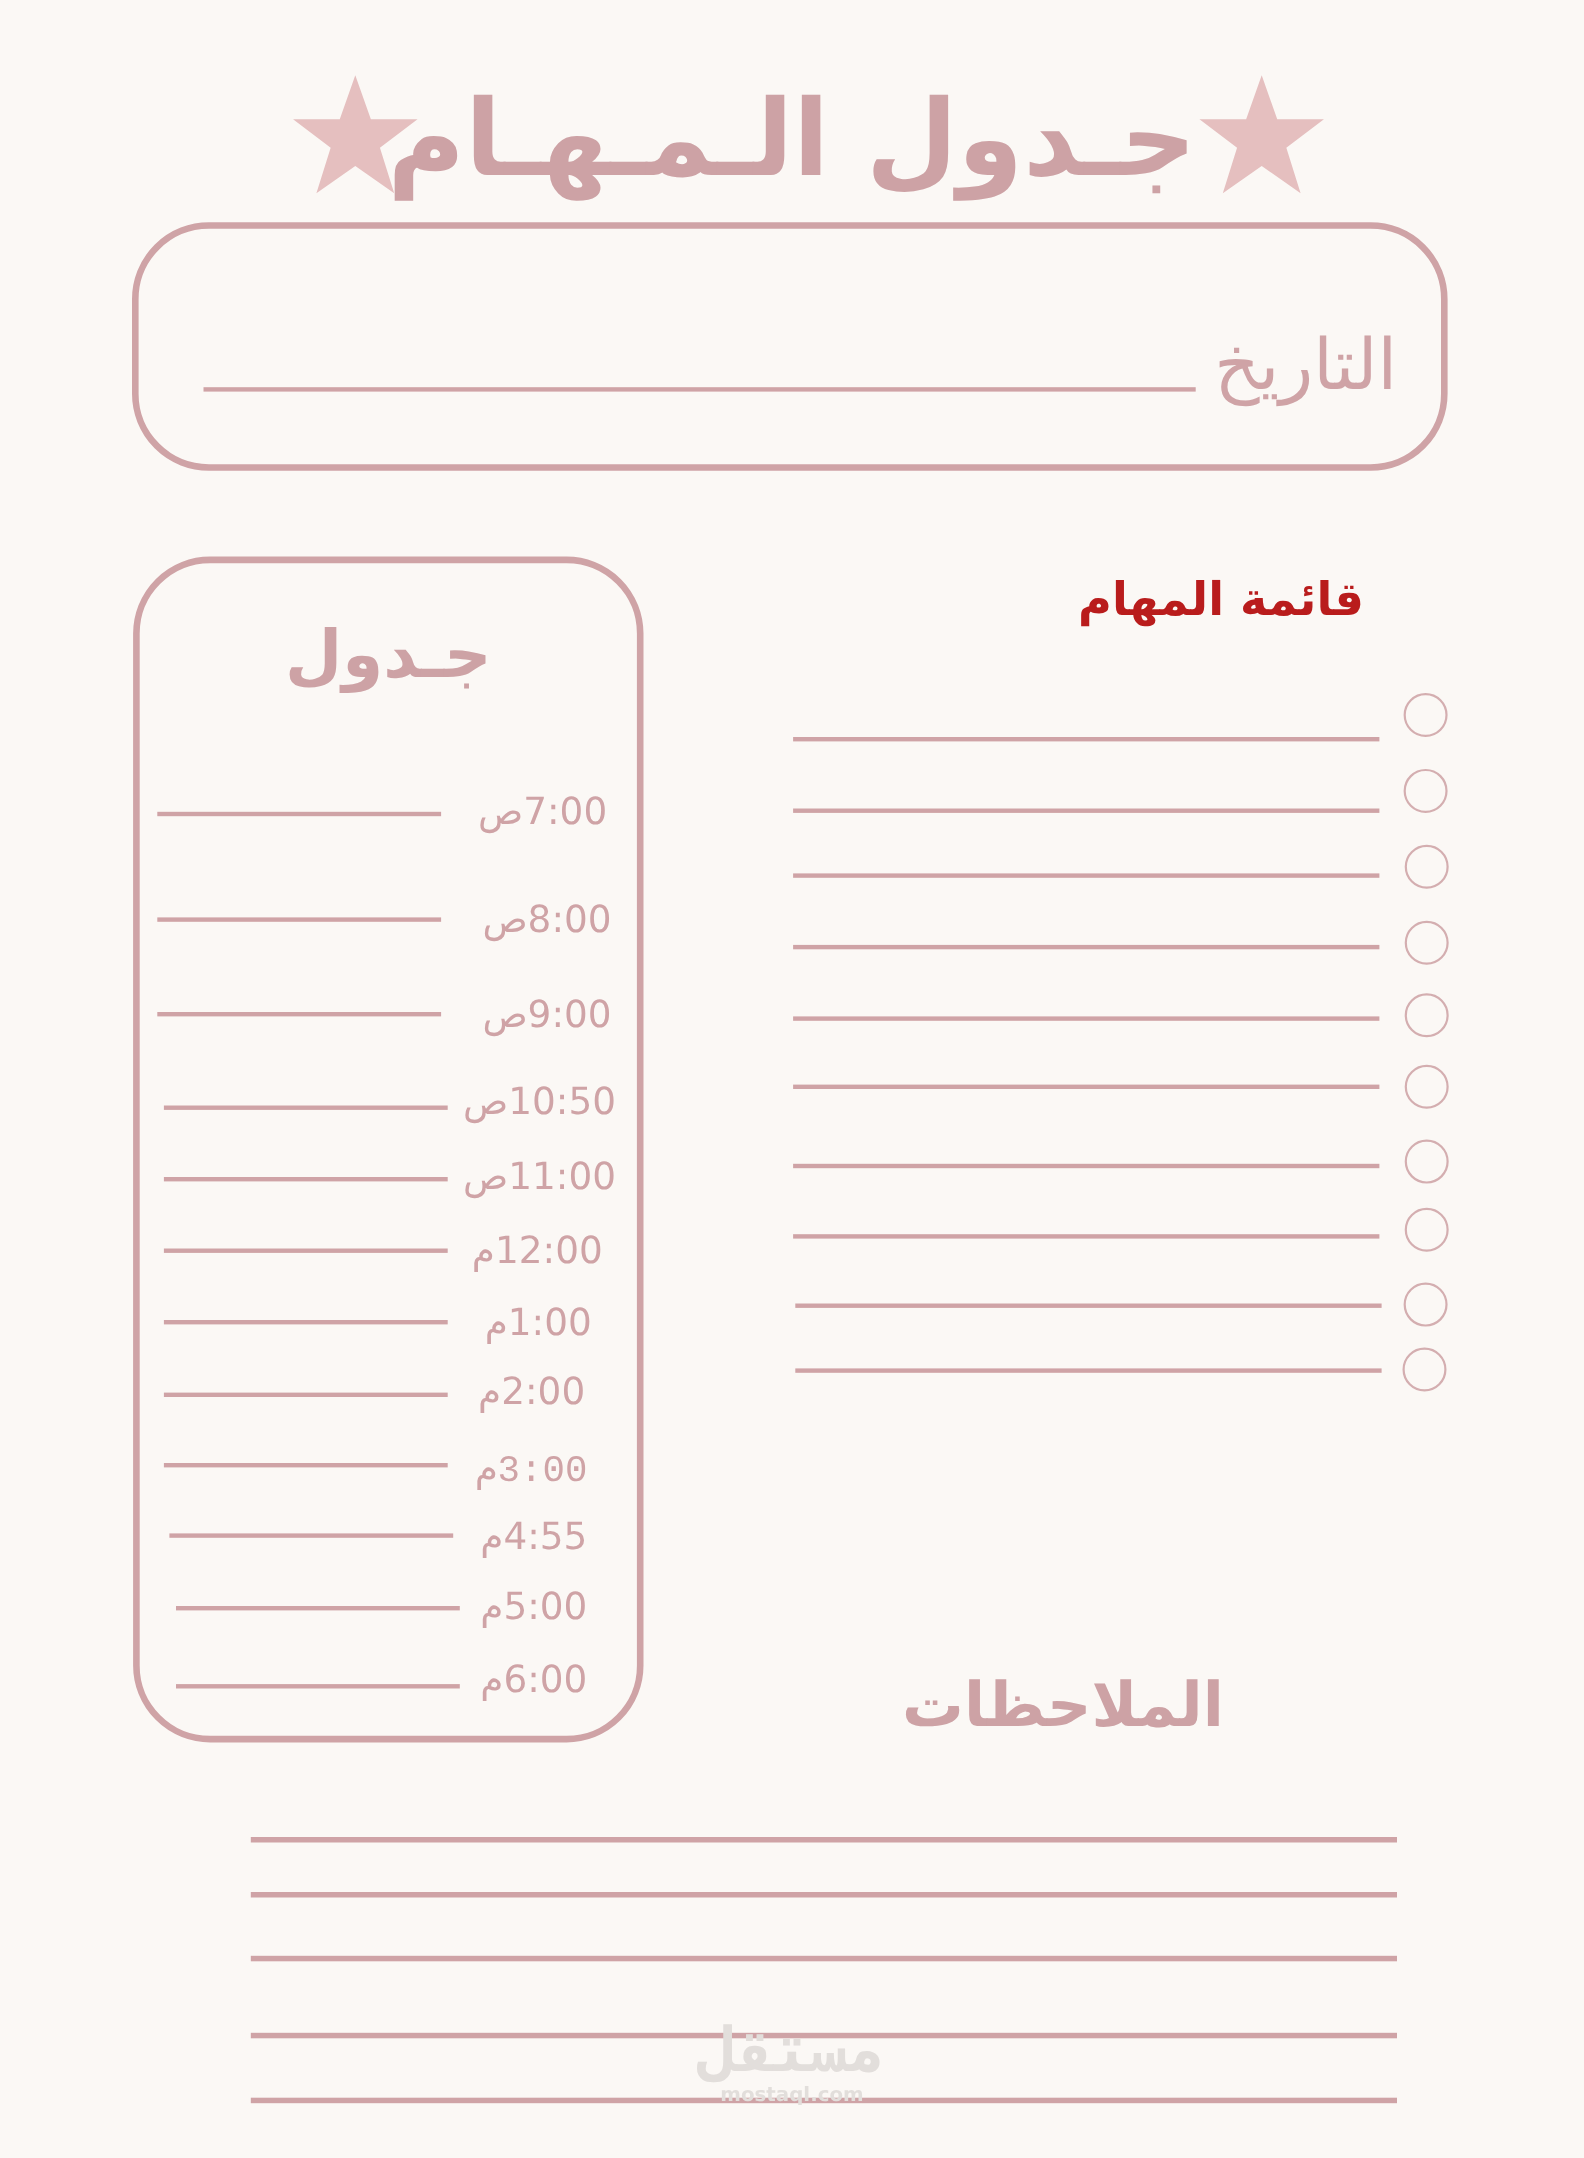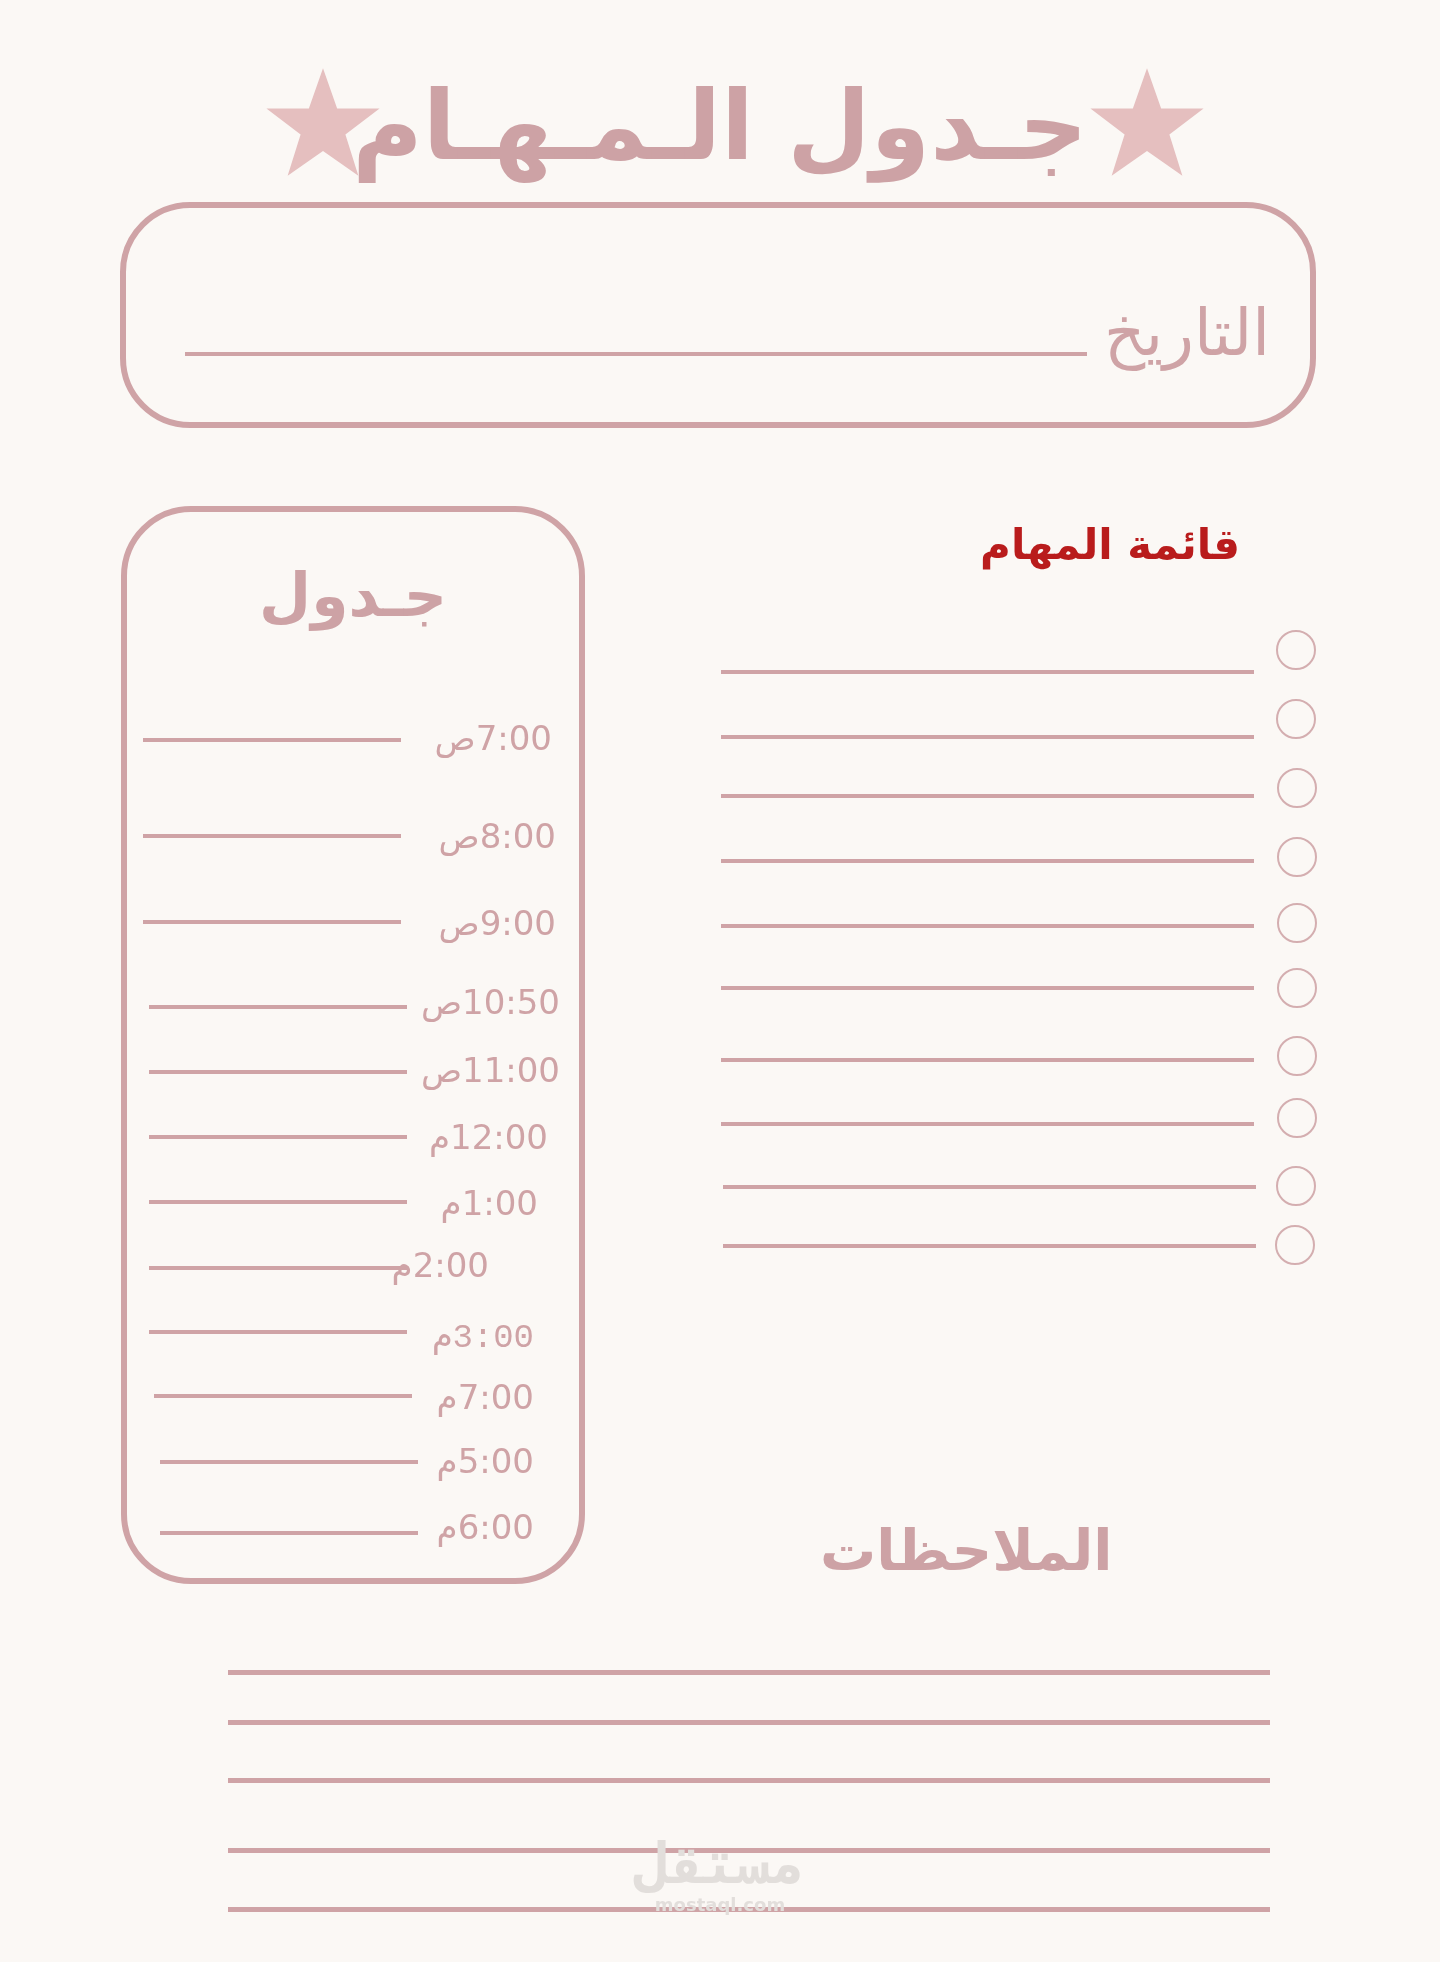--- a/index.html
+++ b/index.html
@@ -60,27 +60,27 @@
 <div class="abs hline" style="left:149px;top:1070px;width:258px;"></div>
 <div class="abs tlabel" style="right:880px;top:1050px;">11:00ص</div>
 
 <div class="abs hline" style="left:149px;top:1135px;width:258px;"></div>
 <div class="abs tlabel" style="right:892px;top:1117px;">12:00م</div>
 
 <div class="abs hline" style="left:149px;top:1200px;width:258px;"></div>
 <div class="abs tlabel" style="right:902px;top:1183px;">1:00م</div>
 
 <div class="abs hline" style="left:149px;top:1266px;width:258px;"></div>
-<div class="abs tlabel" style="right:951px;top:1245px;">2:00م</div>
+<div class="abs tlabel" style="right:908px;top:1245px;">2:00م</div>
 
 <div class="abs hline" style="left:149px;top:1330px;width:258px;"></div>
 <div class="abs tlabel" style="right:906px;top:1315px;font-family:Liberation Mono, monospace;">3:00م</div>
 
 <div class="abs hline" style="left:154px;top:1394px;width:258px;"></div>
-<div class="abs tlabel" style="right:906px;top:1377px;">7:00م</div>
+<div class="abs tlabel" style="right:906px;top:1377px;">4:55م</div>
 
 <div class="abs hline" style="left:160px;top:1460px;width:258px;"></div>
 <div class="abs tlabel" style="right:906px;top:1441px;">5:00م</div>
 
 <div class="abs hline" style="left:160px;top:1531px;width:258px;"></div>
 <div class="abs tlabel" style="right:906px;top:1507px;">6:00م</div>
 
 <div class="abs taskstitle">قائمة المهام</div>
 
 <div class="abs hline" style="left:721px;top:670px;width:533px;"></div>

